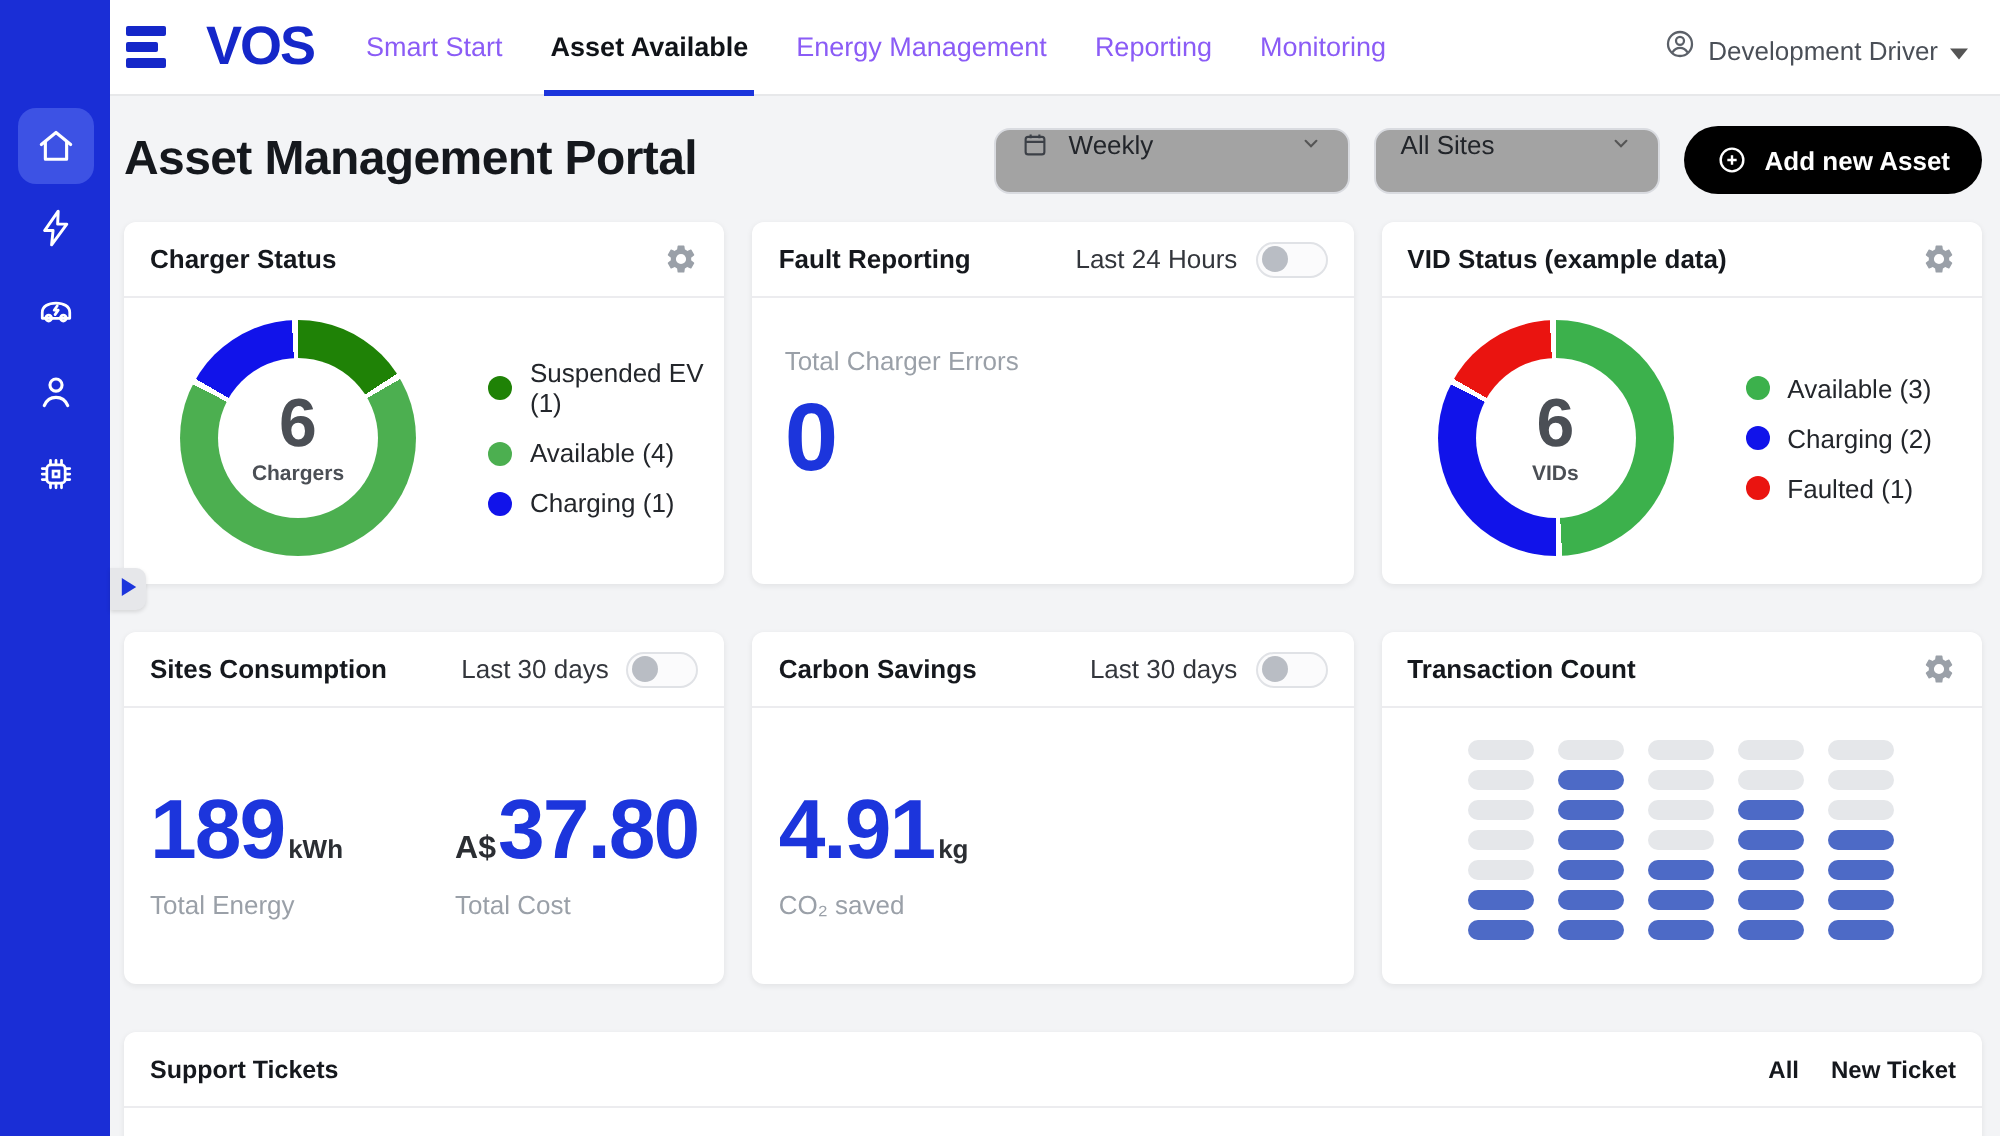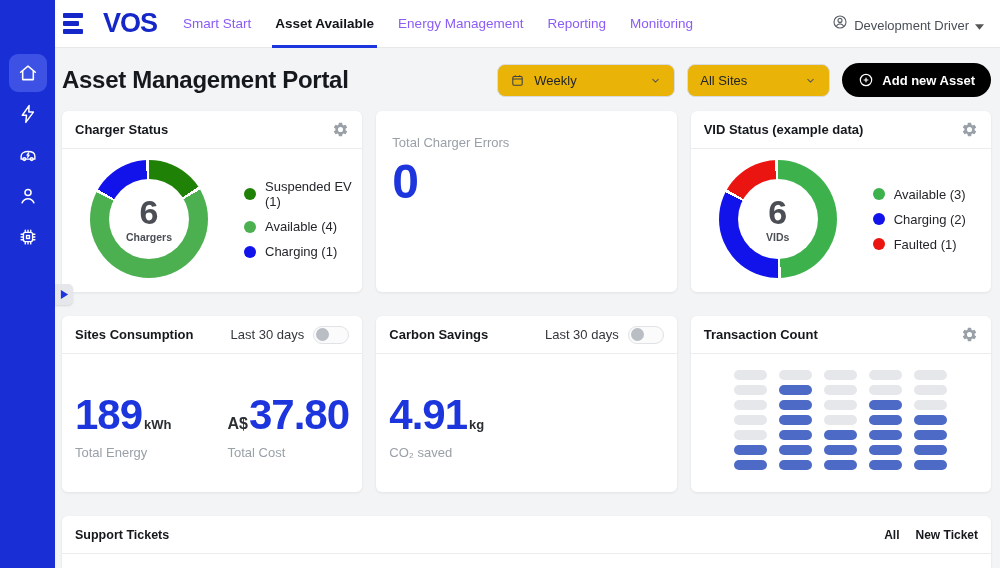--- a/index.html
+++ b/index.html
@@ -37,21 +37,21 @@
   .user-menu { margin-left:auto; display:flex; align-items:flex-end; gap:6px; color:#4a4f57;
     font-size:13px; cursor:pointer; }
   .user-menu svg { width:16px; height:16px; color:#5b6068; }
   .caret svg { width:9px; height:6px; }
 
   
   .main { position:absolute; left:55px; right:0; top:48px; bottom:0; padding:13px 9px 0 7px; overflow:hidden; }
   .header-row { display:flex; align-items:center; justify-content:space-between; margin:2px 0 14px 0; }
   .page-title { font-size:24px; font-weight:700; color:#15181d; letter-spacing:-0.3px; }
   .controls { display:flex; align-items:center; gap:12px; }
-  .select { display:flex; align-items:center; background:#eab308; border:1px solid #d9dbe0;
+  .select { display:flex; align-items:flex-start; background:#a3a3a3; border:1px solid #d9dbe0;
     border-radius:8px; height:33px; padding:0 12px; gap:9px; font-size:13px; color:#22252a; cursor:pointer; }
   .select.period { width:178px; } .select.site { width:143px; }
   .select .grow { flex:1; }
   .select svg.cal { width:15px; height:15px; color:#3c4047; }
   .select svg.chev { width:13px; height:13px; color:#555; }
   .btn-primary { display:flex; align-items:center; gap:8px; background:#000000; color:#ffffff;
     border:none; border-radius:17px; height:34px; padding:0 16px; font-size:13px; font-weight:700;
     cursor:pointer; font-family:inherit; }
   .btn-primary svg { width:16px; height:16px; }
 
@@ -250,20 +250,29 @@
           </div>
           <div class="legend-row">
             <span class="legend-dot" style="background: rgb(17, 19, 234);"></span>
             <span class="legend-label">Charging (1)</span>
           </div>
         </div>
       </div>
     </section>
 
     <section class="card h1">
+      <div class="card-head">
+        <span class="card-title">Fault Reporting</span>
+        <span class="head-right">
+          <span class="period-label">Last 24 Hours</span>
+          <span class="toggle">
+              <span class="knob"></span>
+            </span>
+        </span>
+      </div>
       <div class="fault-body">
         <div class="muted-label">Total Charger Errors</div>
         <div class="big-zero">0</div>
       </div>
     </section>
 
     <section class="card h1">
       <div class="card-head">
         <span class="card-title">VID Status (example data)</span>
         <span class="gear">

